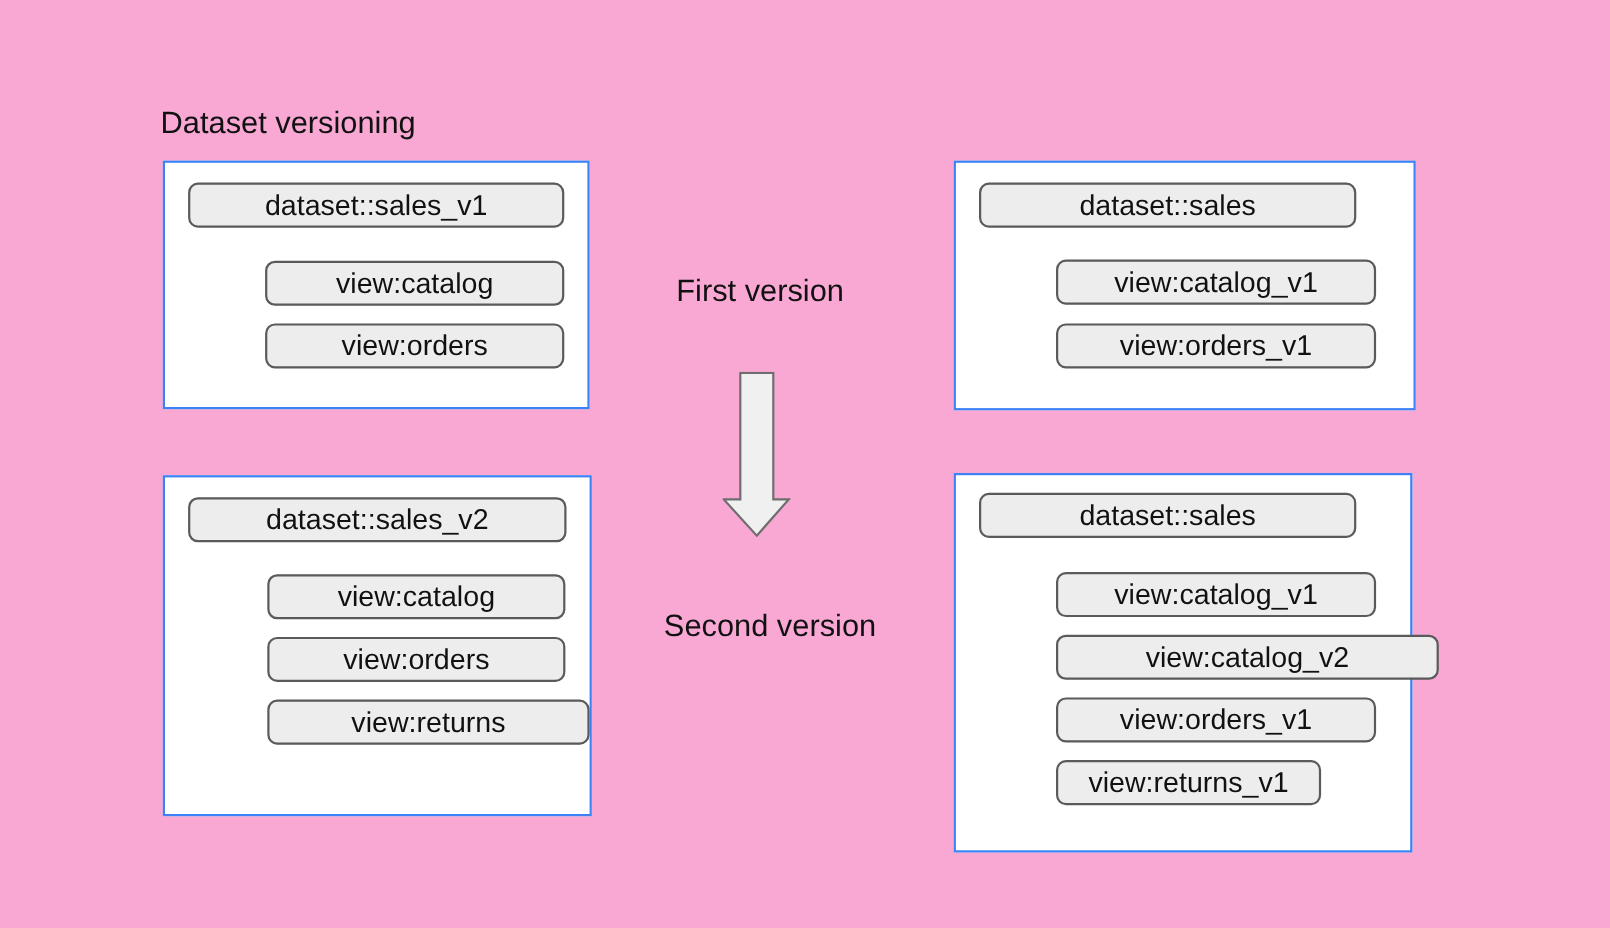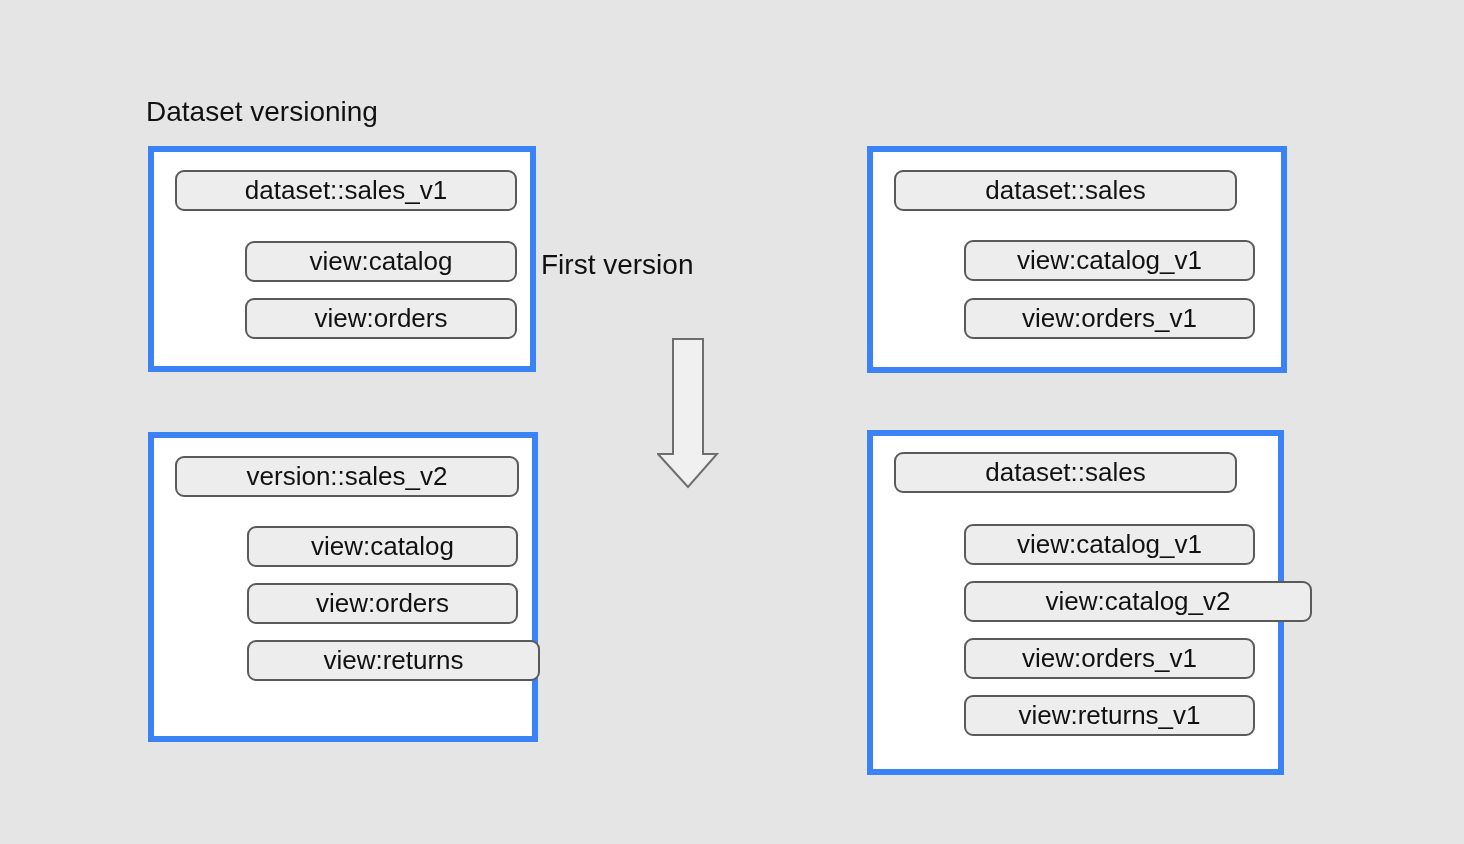--- a/index.html
+++ b/index.html
@@ -5,55 +5,55 @@
   html, body {
     margin: 0;
     padding: 0;
     background: #ffffff;
     font-family: "Liberation Sans", "DejaVu Sans", sans-serif;
   }
   .canvas {
     position: relative;
     width: 1464px;
     height: 844px;
-    background: #e5e5e5;
+    background: #f9a8d4;
     overflow: hidden;
     color: #111111;
   }
   .heading {
     position: absolute;
     font-size: 28px;
     line-height: 32px;
     color: #111111;
     white-space: nowrap;
   }
   .group-box {
     position: absolute;
-    border: 6px solid #3b82f6;
+    border: 2px solid #3b82f6;
     background: #ffffff;
     box-sizing: border-box;
   }
   .pill {
     position: absolute;
     box-sizing: border-box;
     background: #ededed;
     border: 2px solid #5a5a5a;
     border-radius: 9px;
     height: 41px;
     display: flex;
     align-items: center;
     justify-content: center;
     font-size: 26px;
     color: #111111;
     white-space: nowrap;
   }
   .center-label {
     position: absolute;
     width: 300px;
-    text-align: left;
+    text-align: center;
     font-size: 28px;
     color: #111111;
     white-space: nowrap;
   }
   .arrow-wrap {
     position: absolute;
     left: 657px;
     top: 338px;
     width: 62px;
     height: 151px;
@@ -67,42 +67,43 @@
   <div class="heading" style="left:146px; top:96px;">Dataset versioning</div>
 
 
   <div class="group-box" style="left:148px; top:146px; width:388px; height:226px;">
     <div class="pill" style="left:21px; top:18px; width:342px;">dataset::sales_v1</div>
     <div class="pill" style="left:91px; top:89px; width:272px;">view:catalog</div>
     <div class="pill" style="left:91px; top:146px; width:272px;">view:orders</div>
   </div>
 
   <div class="group-box" style="left:148px; top:432px; width:390px; height:310px;">
-    <div class="pill" style="left:21px; top:18px; width:344px;">version::sales_v2</div>
+    <div class="pill" style="left:21px; top:18px; width:344px;">dataset::sales_v2</div>
     <div class="pill" style="left:93px; top:88px; width:271px;">view:catalog</div>
     <div class="pill" style="left:93px; top:145px; width:271px;">view:orders</div>
     <div class="pill" style="left:93px; top:202px; width:293px;">view:returns</div>
   </div>
 
   <div class="group-box" style="left:867px; top:146px; width:420px; height:227px;">
     <div class="pill" style="left:21px; top:18px; width:343px;">dataset::sales</div>
     <div class="pill" style="left:91px; top:88px; width:291px;">view:catalog_v1</div>
     <div class="pill" style="left:91px; top:146px; width:291px;">view:orders_v1</div>
   </div>
 
   <div class="group-box" style="left:867px; top:430px; width:417px; height:345px;">
     <div class="pill" style="left:21px; top:16px; width:343px;">dataset::sales</div>
     <div class="pill" style="left:91px; top:88px; width:291px;">view:catalog_v1</div>
     <div class="pill" style="left:91px; top:145px; width:348px;">view:catalog_v2</div>
     <div class="pill" style="left:91px; top:202px; width:291px;">view:orders_v1</div>
-    <div class="pill" style="left:91px; top:259px; width:291px;">view:returns_v1</div>
+    <div class="pill" style="left:91px; top:259px; width:241px;">view:returns_v1</div>
   </div>
 
   <div class="center-label" style="left:541px; top:249px;">First version</div>
 
   <div class="arrow-wrap">
     <svg width="62" height="151" viewBox="0 0 62 151" xmlns="http://www.w3.org/2000/svg">
       <polygon points="16,1 46,1 46,116 60,116 31,149 1,116 16,116" fill="#f0f0f0" stroke="#6e6e6e" stroke-width="2" stroke-linejoin="miter"></polygon>
     </svg>
   </div>
 
+  <div class="center-label" style="left:550px; top:553px;">Second version</div>
 
 </div>
 
 </body></html>

